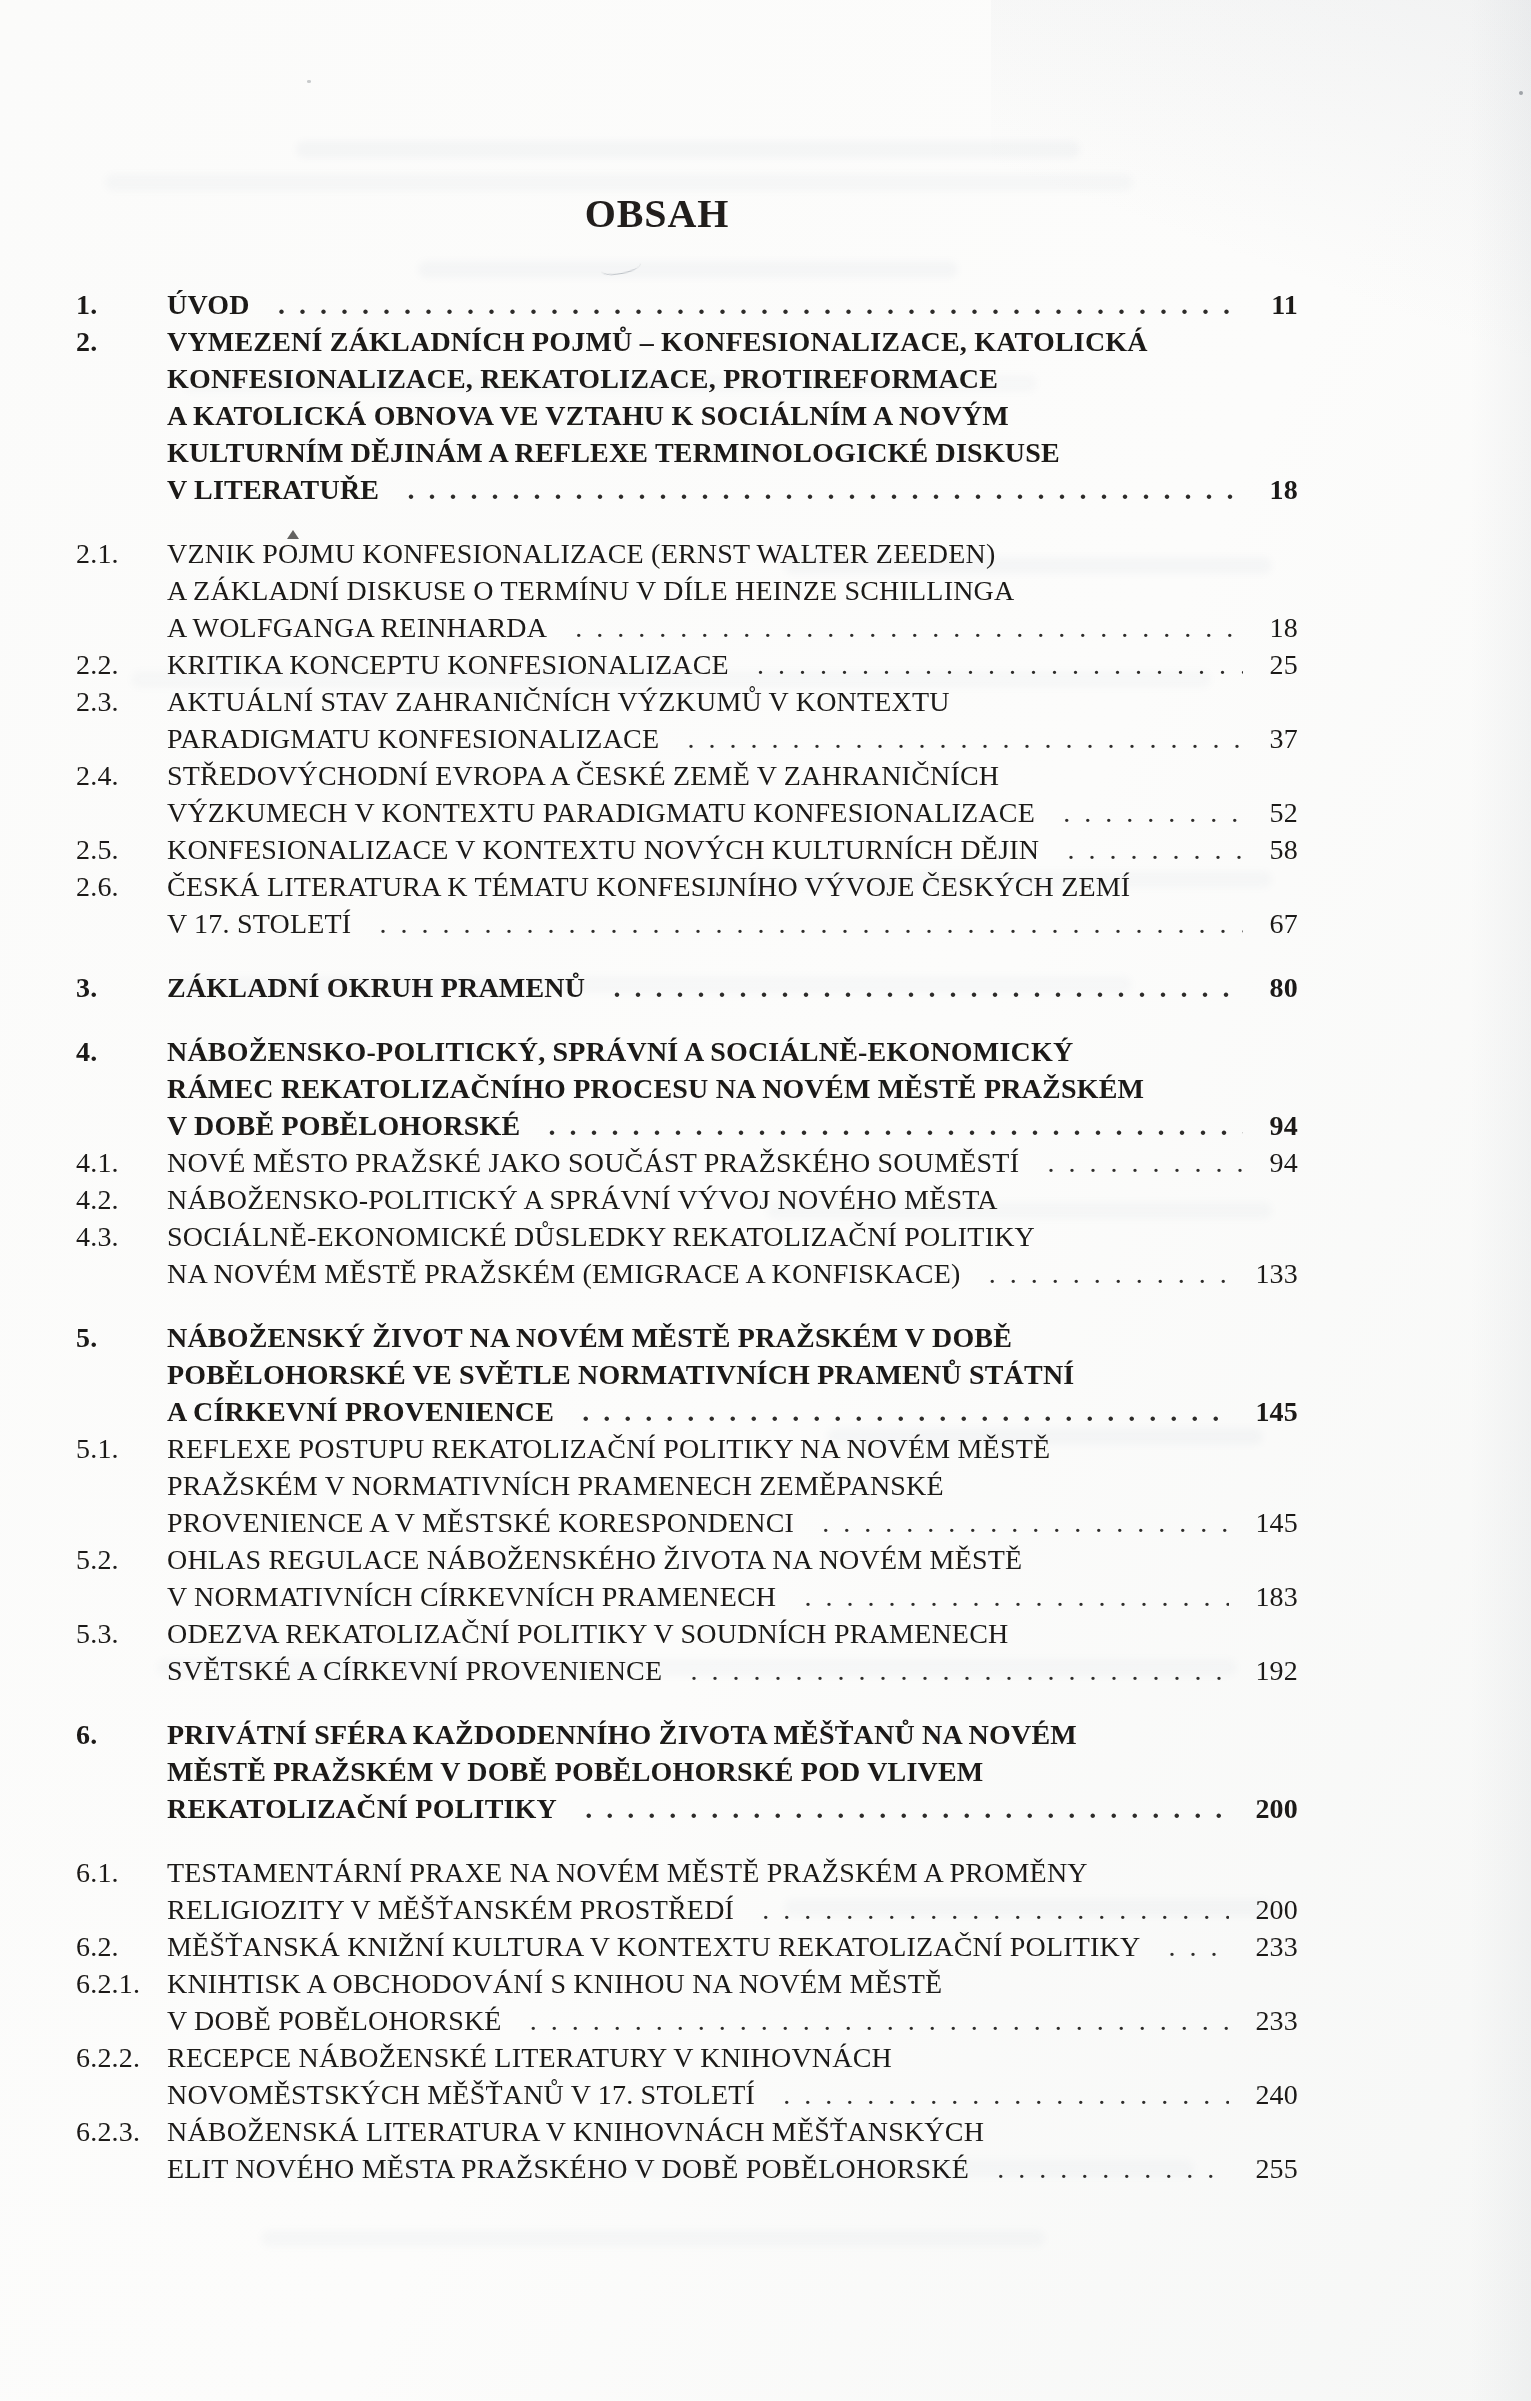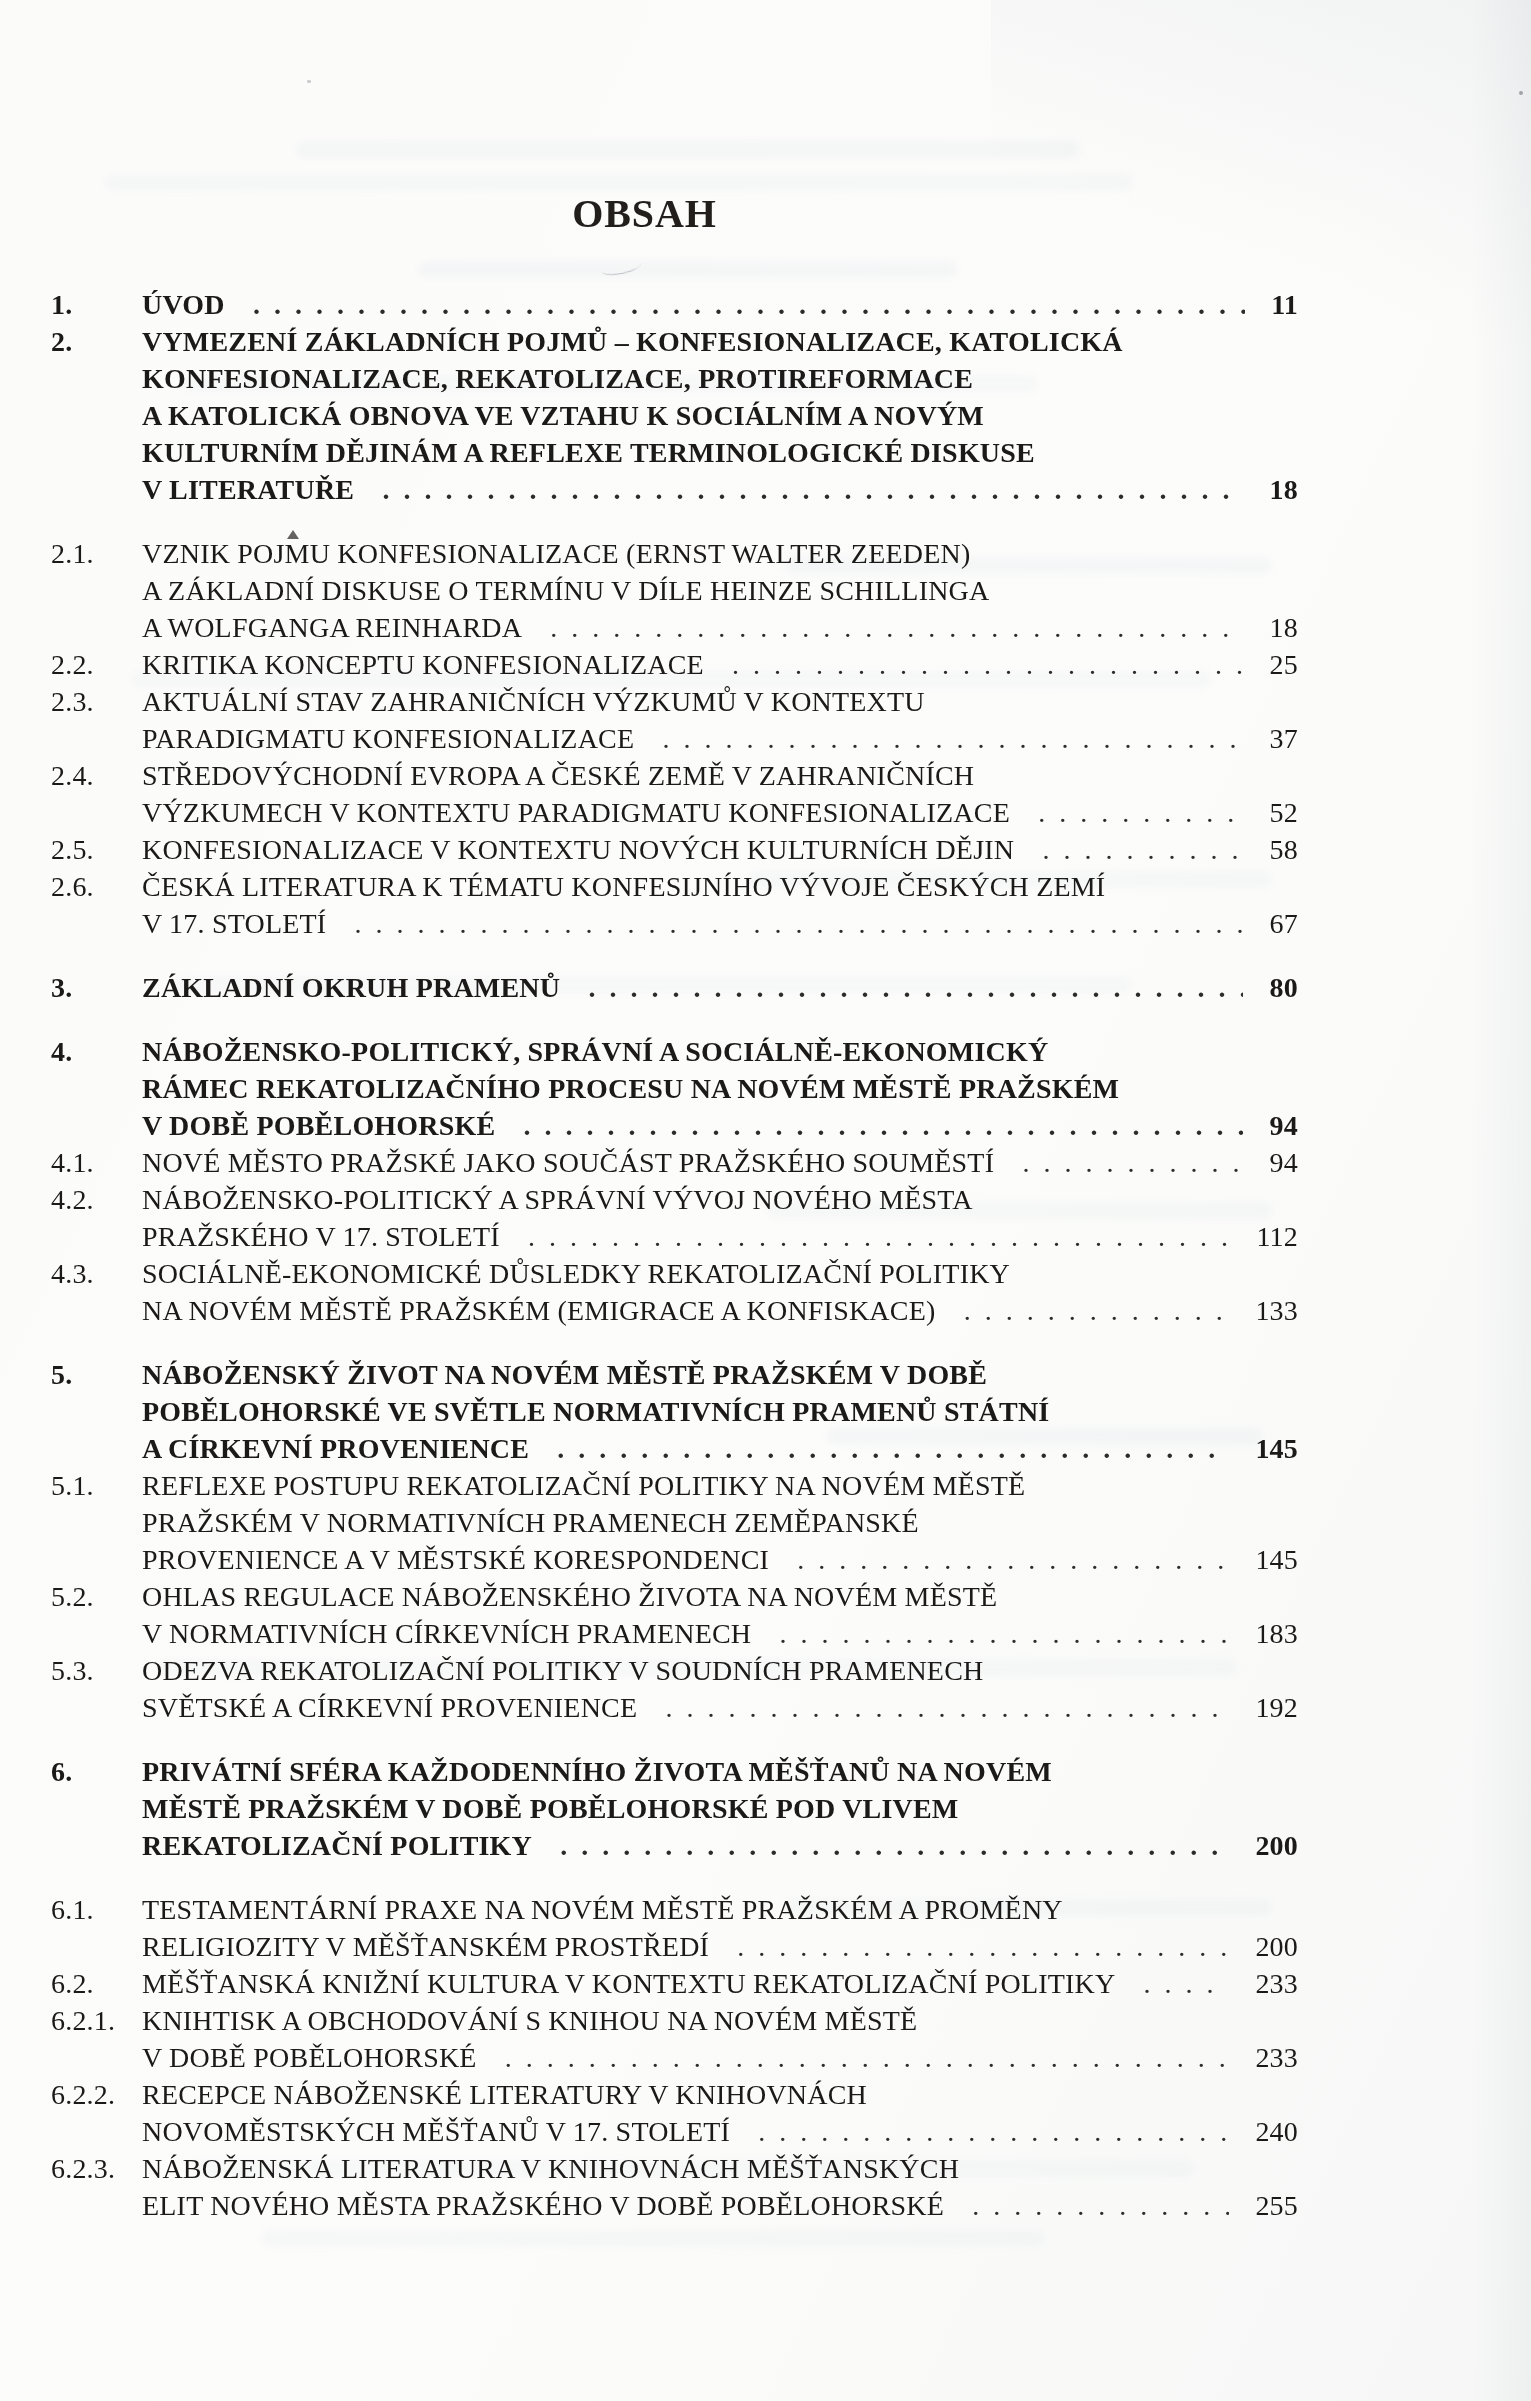--- a/index.html
+++ b/index.html
@@ -66,21 +66,21 @@
     width: 0; height: 0;
     border-left: 6.1px solid transparent;
     border-right: 6.1px solid transparent;
     border-bottom: 9.6px solid rgba(50,48,46,0.75);
     filter: blur(0.3px);
     pointer-events: none;
   }
 
   .sheet {
     position: relative;
-    padding: 190px 233px 0 51px; 
+    padding: 190px 233px 0 76px; 
   }
 
   h1.obsah {
     margin: 0 0 49px 0;
     text-align: center;
     transform: translateX(-30px);
     font-size: 40px;
     font-weight: 700;
     letter-spacing: 0.9px;
     color: #211e1c;
@@ -269,25 +269,20 @@
             <span class="t">NOVÉ MĚSTO PRAŽSKÉ JAKO SOUČÁST PRAŽSKÉHO SOUMĚSTÍ</span>
             <span class="leader"></span>
             <span class="pg">94</span>
           </div>
         </div>
       </div>
       <div class="entry">
         <span class="num">4.2.</span>
         <div class="lines">
           <div class="line"><span class="t">NÁBOŽENSKO-POLITICKÝ A SPRÁVNÍ VÝVOJ NOVÉHO MĚSTA</span></div>
-          <div class="line last">
-            <span class="t">PRAŽSKÉHO V 17. STOLETÍ</span>
-            <span class="leader"></span>
-            <span class="pg">112</span>
-          </div>
         </div>
       </div>
       <div class="entry">
         <span class="num">4.3.</span>
         <div class="lines">
           <div class="line"><span class="t">SOCIÁLNĚ-EKONOMICKÉ DŮSLEDKY REKATOLIZAČNÍ POLITIKY</span></div>
           <div class="line last">
             <span class="t">NA NOVÉM MĚSTĚ PRAŽSKÉM (EMIGRACE A KONFISKACE)</span>
             <span class="leader"></span>
             <span class="pg">133</span>

